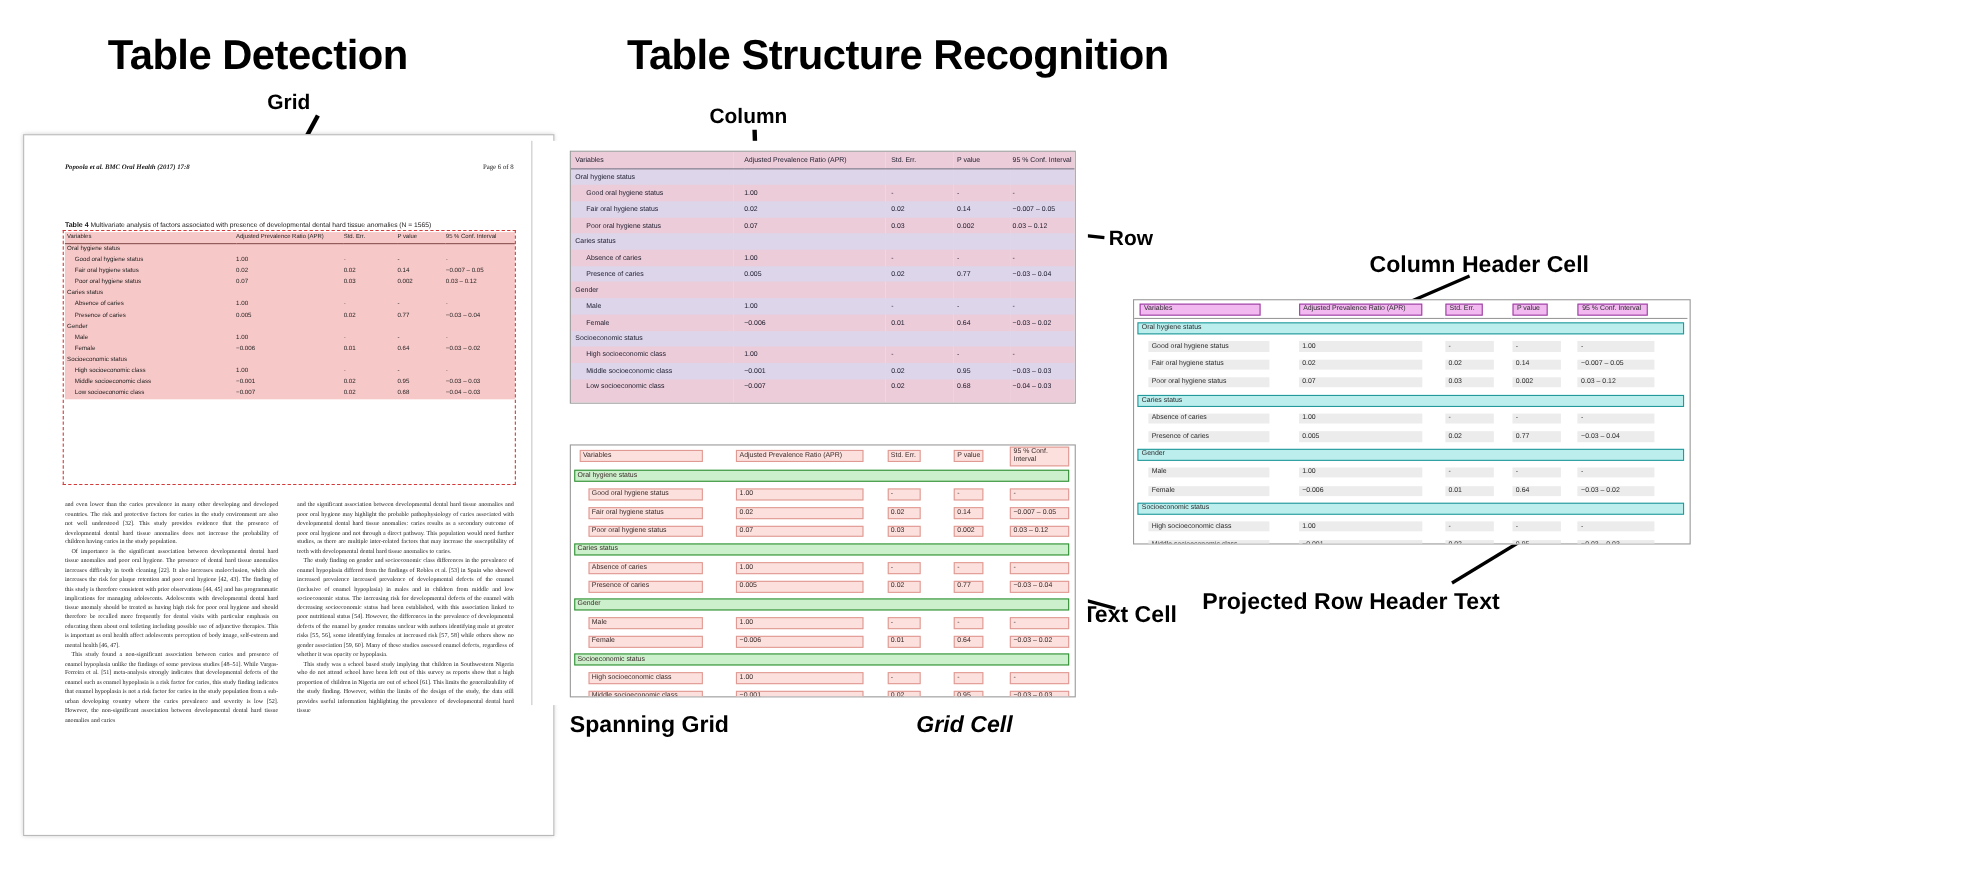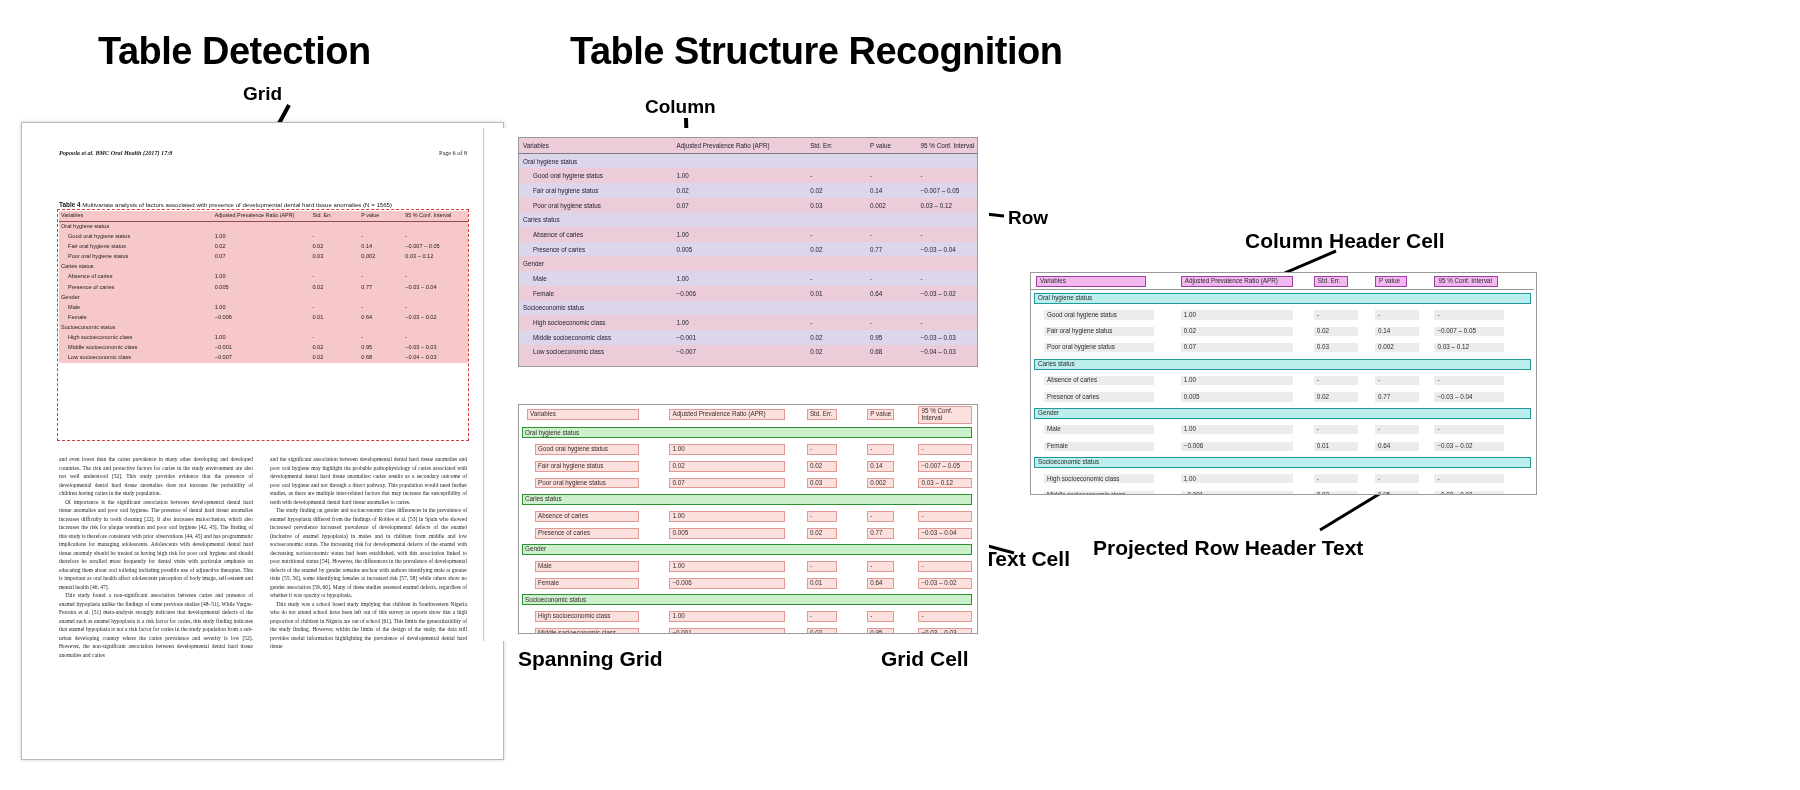--- a/index.html
+++ b/index.html
@@ -180,21 +180,21 @@
   <div class="panel-title" id="t-detect">Table Detection</div>
   <div class="panel-title" id="t-struct">Table Structure Recognition</div>
 
   <div class="callout" style="left:243px;top:83px;">Grid</div>
   <div class="callout" style="left:645px;top:96px;text-align:right;">Column</div>
   <div class="callout" style="left:1008px;top:207px;">Row</div>
   <div class="callout big" style="left:1245px;top:229px;text-align:center;">Column Header Cell</div>
   <div class="callout big" style="left:1093px;top:536px;">Projected Row Header Text</div>
   <div class="callout big" style="left:984px;top:547px;">Text Cell</div>
   <div class="callout big" style="left:518px;top:647px;">Spanning Grid</div>
-  <div class="callout big" style="left:881px;top:647px;">Grid Cell</div>
+  <div class="callout big" style="left:833px;top:647px;font-style:italic;">Grid Cell</div>
 
   <svg class="leaders">
     <line x1="289" y1="105" x2="231" y2="212" stroke="#000" stroke-width="4"></line>
     <line x1="686" y1="118" x2="688" y2="183" stroke="#000" stroke-width="4"></line>
     <line x1="1004" y1="216" x2="948" y2="210" stroke="#000" stroke-width="3"></line>
     <line x1="1336" y1="251" x2="1257" y2="285" stroke="#000" stroke-width="3"></line>
     <line x1="1320" y1="530" x2="1455" y2="448" stroke="#000" stroke-width="3"></line>
     <line x1="1014" y1="553" x2="940" y2="533" stroke="#000" stroke-width="3"></line>
     <line x1="598" y1="640" x2="589" y2="585" stroke="#000" stroke-width="3"></line>
     <line x1="872" y1="640" x2="882" y2="608" stroke="#000" stroke-width="3"></line>

